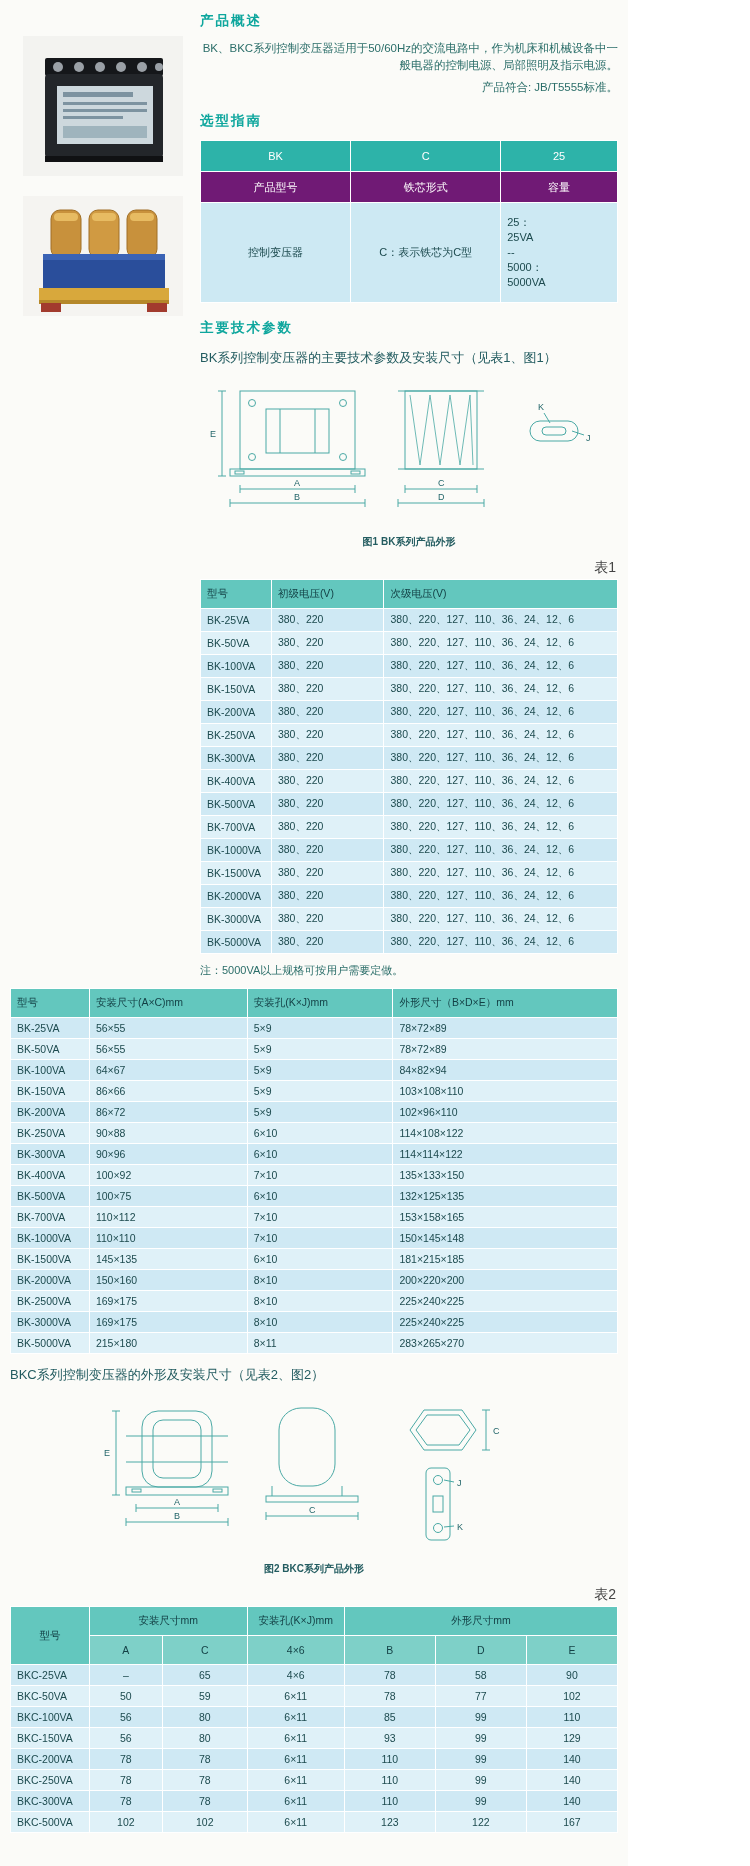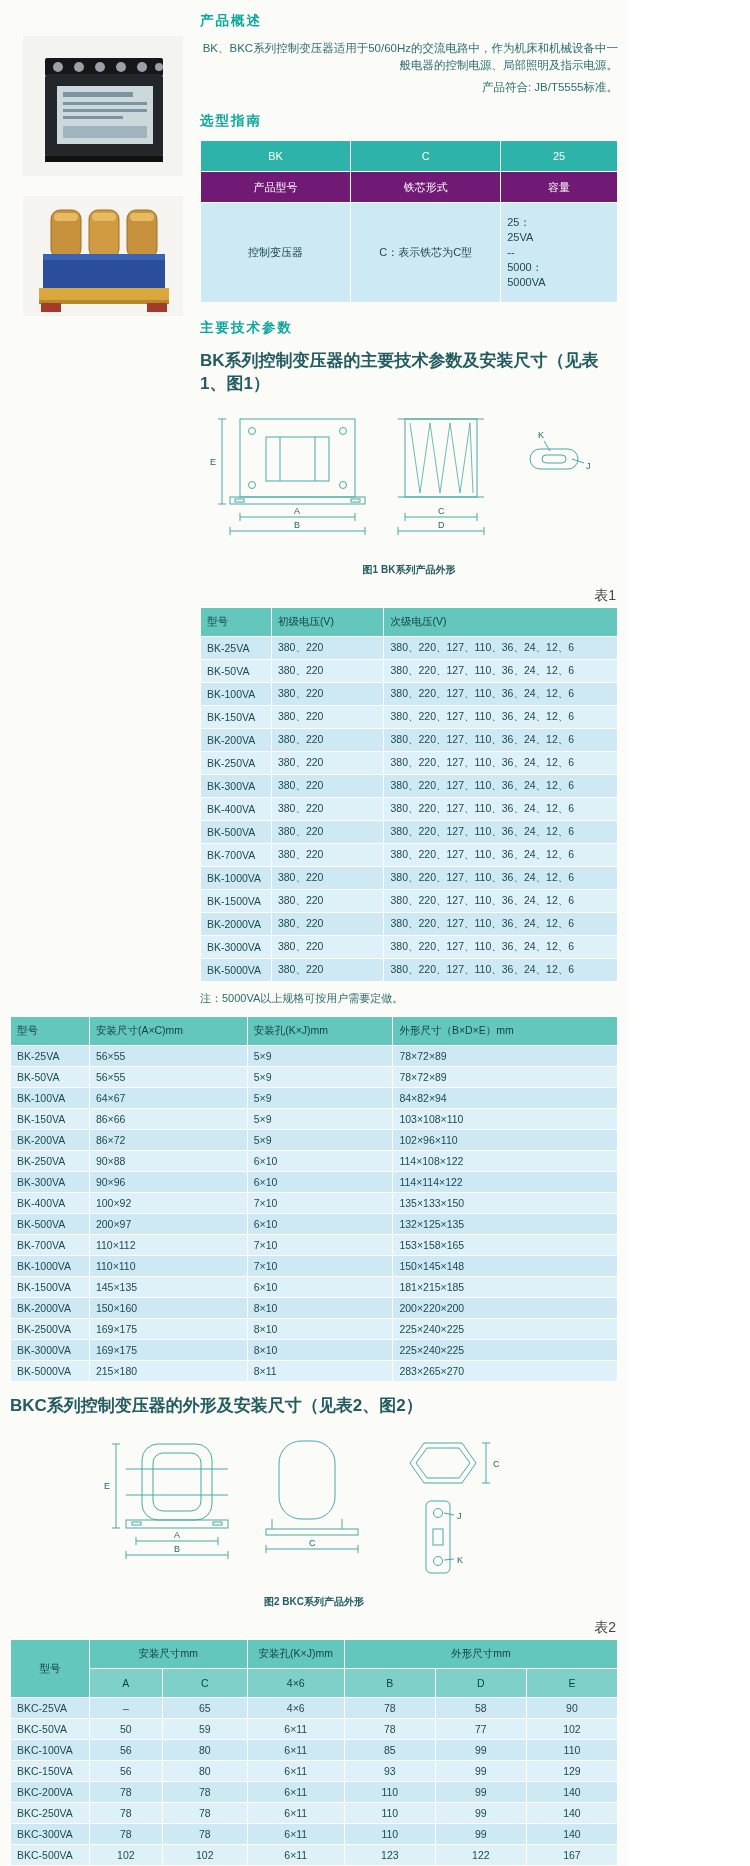--- a/index.html
+++ b/index.html
@@ -8,21 +8,21 @@
           padding:10px 10px 16px; overflow:hidden; }
 
   .top-section { display:flex; }
   .photo-col { width:190px; box-sizing:border-box; padding:26px 8px 0 4px;
                display:flex; flex-direction:column; gap:20px; align-items:center; }
   .content-col { flex:1; min-width:0; }
 
   .h { color:#0ea69d; font-size:13.5px; font-weight:bold; letter-spacing:2px; margin:16px 0 10px; }
   .h.first { margin-top:2px; }
   .para { font-size:11.5px; line-height:17px; color:#2b6e69; margin:0 0 5px;text-align:right; }
-  .intro { font-size:17px; color:#235c60; font-weight:bold; margin:12px 0 6px; }
+  .intro { font-size:13px; color:#235c60; font-weight:normal; margin:12px 0 6px; }
 
   table { width:100%; border-collapse:collapse; table-layout:fixed; }
   th, td { border:1px solid #ffffff; font-size:10.5px; padding:4px 6px; color:#1c4a4e;
            overflow:hidden; white-space:nowrap; }
 
   
   .sel { margin-top:4px; }
   .sel td { text-align:center; font-size:11px; }
   .sel tr.hdr td { background:#2db3a9; color:#ffffff; height:22px; }
   .sel tr.sub td { background:#701a75; color:#ffffff; height:22px; }
@@ -349,21 +349,21 @@
             <td>114×114×122</td>
           </tr>
           <tr>
             <td>BK-400VA</td>
             <td>100×92</td>
             <td>7×10</td>
             <td>135×133×150</td>
           </tr>
           <tr>
             <td>BK-500VA</td>
-            <td>200×97</td>
+            <td>100×75</td>
             <td>6×10</td>
             <td>132×125×135</td>
           </tr>
           <tr>
             <td>BK-700VA</td>
             <td>110×112</td>
             <td>7×10</td>
             <td>153×158×165</td>
           </tr>
           <tr>

